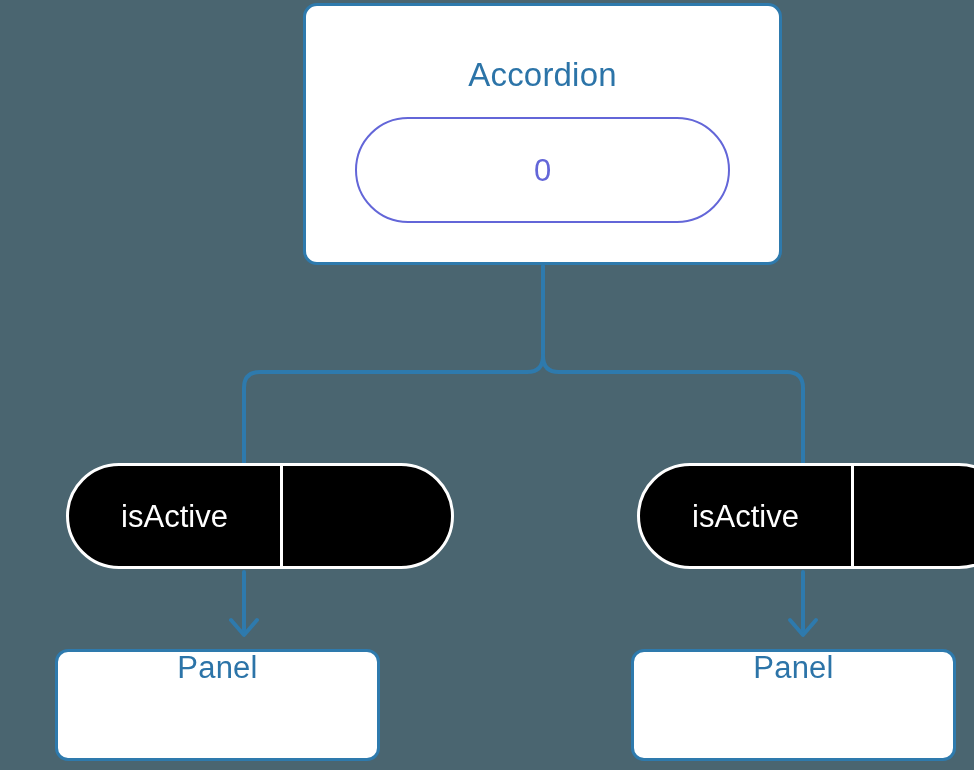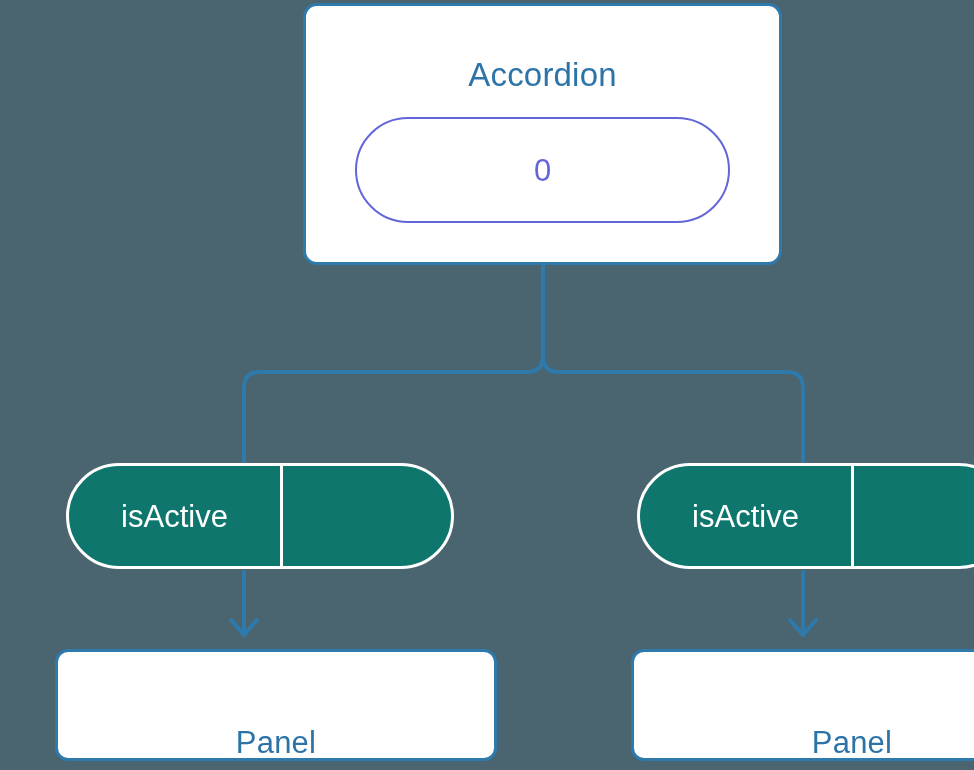--- a/index.html
+++ b/index.html
@@ -47,24 +47,24 @@
   #accordion-card {
     left: 255px;
     top: 3px;
     width: 479px;
     height: 262px;
     justify-content: flex-start;
   }
   #accordion-card .card-title { margin-top: 52px; }
 
   .panel-card {
-    width: 442px;
+    width: 325px;
     height: 112px;
     top: 649px;
-    justify-content: flex-end;
+    justify-content: flex-start;
     border-radius: 13px;
   }
   #panel-card-left  { left: 7px; }
   #panel-card-right { left: 583px; }
   .panel-card .card-title { font-size: 31px; }
 
   
   .pill {
     position: absolute;
     box-sizing: border-box;
@@ -97,21 +97,21 @@
     color: #6366d8;
     border-right: 2px solid #6366d8;
   }
   #pill-active-index .pill-val {
     flex: 1 1 auto;
     color: #6366d8;
   }
 
   
   .pill-filled {
-    background: #0f766e;
+    background: #000000;
     border: 3px solid #ffffff;
     height: 106px;
     top: 463px;
   }
   .pill-filled .pill-key,
   .pill-filled .pill-val { color: #ffffff; }
   .pill-filled .pill-key { border-right: 3px solid #ffffff; }
 
   #pill-is-active-true  { left: 18px;  width: 388px; }
   #pill-is-active-true  .pill-key { flex: 0 0 211px; }

